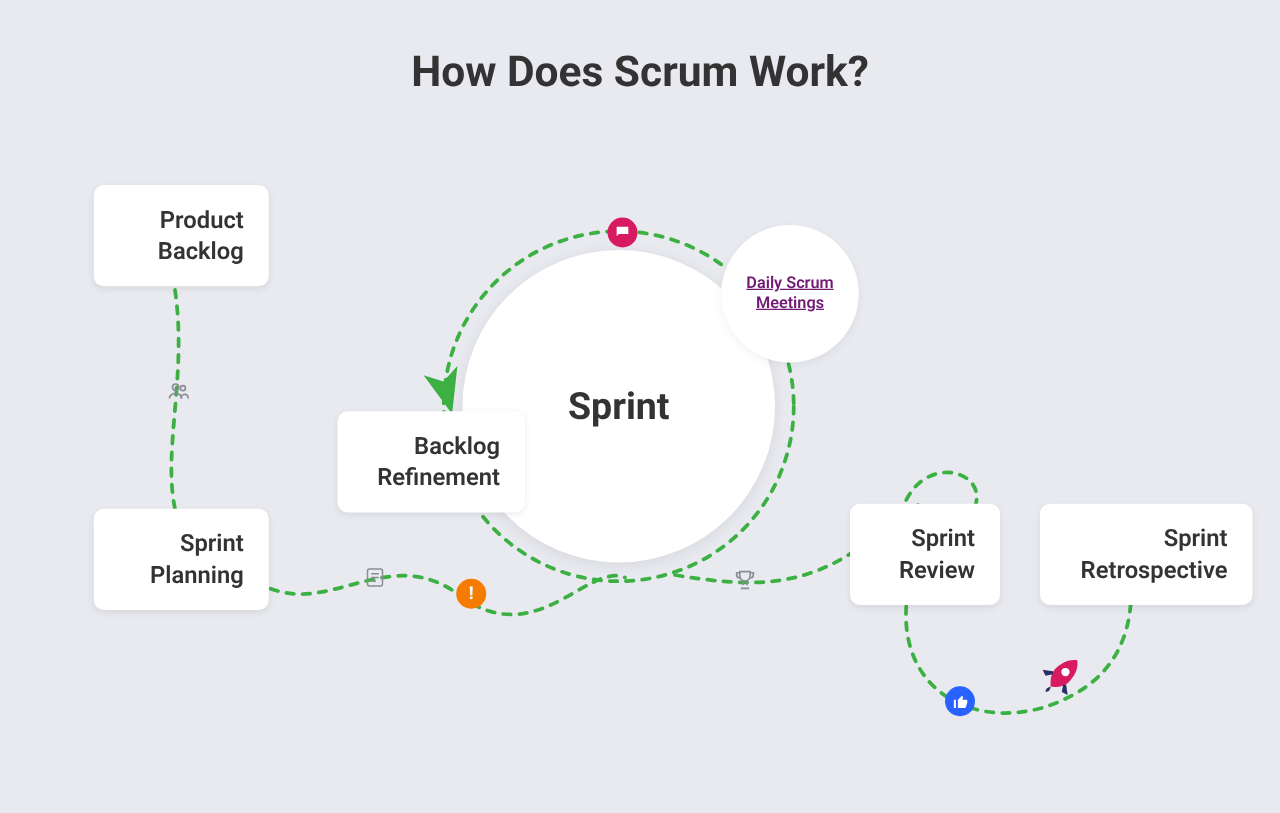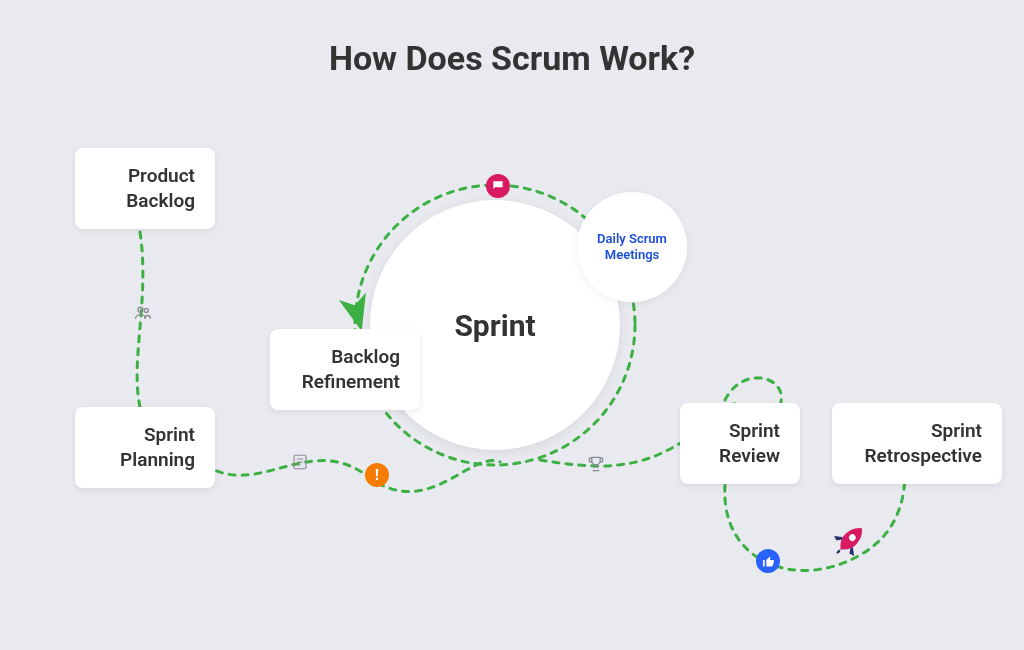--- a/index.html
+++ b/index.html
@@ -55,29 +55,30 @@
     color: #333;
   }
   .daily-circle {
     position: absolute;
     width: 110px;
     height: 110px;
     border-radius: 50%;
     background: #fff;
     box-shadow: 0 2px 8px rgba(0,0,0,0.06);
     left: 577px;
-    top: 192px;
+    top: 180px;
     display: flex;
     align-items: center;
     justify-content: center;
     text-align: center;
     font-size: 13px;
     font-weight: 600;
-    color: #1d4ed8;
+    color: #701a75;
     line-height: 1.25;
+    text-decoration: underline;
   }
   svg.paths {
     position: absolute;
     top: 0;
     left: 0;
     width: 1024px;
     height: 650px;
     pointer-events: none;
   }
   .badge {

